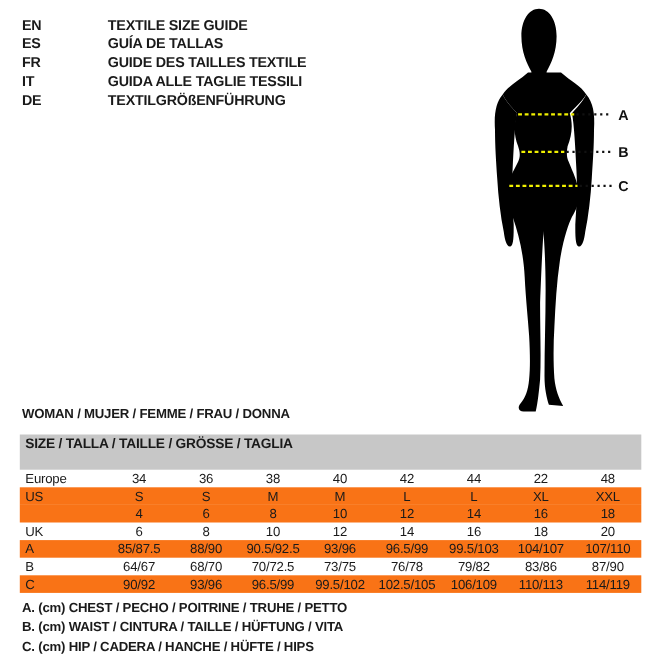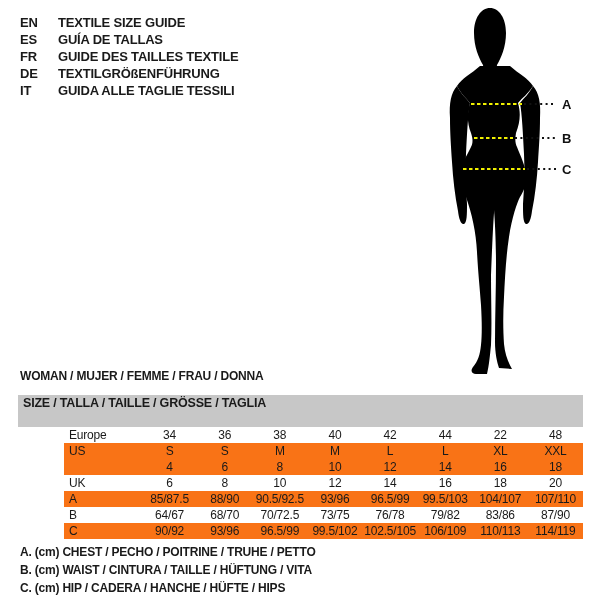--- a/index.html
+++ b/index.html
@@ -3,33 +3,33 @@
 <meta charset="utf-8">
 <style>
   html,body { margin:0; padding:0; }
   body { width:600px; height:600px; background:#ffffff; font-family:"Liberation Sans", sans-serif; color:#1a1a1a; }
   .page { position:relative; width:600px; height:600px; background:#fff; overflow:hidden; }
 
   
   .langs { position:absolute; left:20px; top:14px; font-weight:700; font-size:13px; letter-spacing:-0.2px; }
   .lang-row { display:flex; height:17px; line-height:17px; }
   .lang-code { width:38px; }
-  .lang-label { white-space:nowrap; }
+  .lang-label { white-space:nowrap;margin-left:40px; }
 
   
   .figure-svg { position:absolute; left:400px; top:2px; width:200px; height:376px; }
   .marker-letter { font-family:"Liberation Sans", sans-serif; font-size:13px; font-weight:700; fill:#111; }
 
   
   .section-title { position:absolute; left:20px; top:369px; font-weight:700; font-size:12px; letter-spacing:-0.2px; white-space:nowrap; }
 
   
   .size-table { position:absolute; left:18px; top:395px; width:565px; font-size:12px; letter-spacing:-0.2px; }
   .t-header { background:#c7c7c7; height:32px; line-height:16px; font-weight:700; padding-left:5px; font-size:12.5px; }
-  .t-row { display:flex; height:16px; line-height:16px;margin-left:46px; }
+  .t-row { display:flex; height:16px; line-height:16px; }
   .t-row.shaded { background:#f97316; }
   .t-label { width:78px; padding-left:5px; box-sizing:border-box; }
   .t-cell { flex:1; text-align:center; white-space:nowrap; }
 
   
   .legend { position:absolute; left:20px; top:543px; font-weight:700; font-size:12px; letter-spacing:-0.2px; }
   .legend-line { height:18px; line-height:18px; white-space:nowrap; }
 </style>
 </head>
 <body>
@@ -43,26 +43,26 @@
     </div>
     <div class="lang-row">
       <span class="lang-code">ES</span>
       <span class="lang-label">GUÍA DE TALLAS</span>
     </div>
     <div class="lang-row">
       <span class="lang-code">FR</span>
       <span class="lang-label">GUIDE DES TAILLES TEXTILE</span>
     </div>
     <div class="lang-row">
+      <span class="lang-code">IT</span>
+      <span class="lang-label">GUIDA ALLE TAGLIE TESSILI</span>
+    </div>
+    <div class="lang-row">
       <span class="lang-code">DE</span>
       <span class="lang-label">TEXTILGRÖßENFÜHRUNG</span>
-    </div>
-    <div class="lang-row">
-      <span class="lang-code">IT</span>
-      <span class="lang-label">GUIDA ALLE TAGLIE TESSILI</span>
     </div>
   </div>
 
   <svg class="figure-svg" viewBox="0 0 200 376" xmlns="http://www.w3.org/2000/svg">
 
     <path fill="#000" d="M90,6 C99,6 106,16 106,31 C106,45 101,56 97,63
       C96,67 98,73 107,78 L73,78 C82,73 84,67 83,63 C79,56 74,45 74,31 C74,16 81,6 90,6 Z"></path>
 
     <path fill="#000" d="M80,64
       C71,72 62,76 57,84

